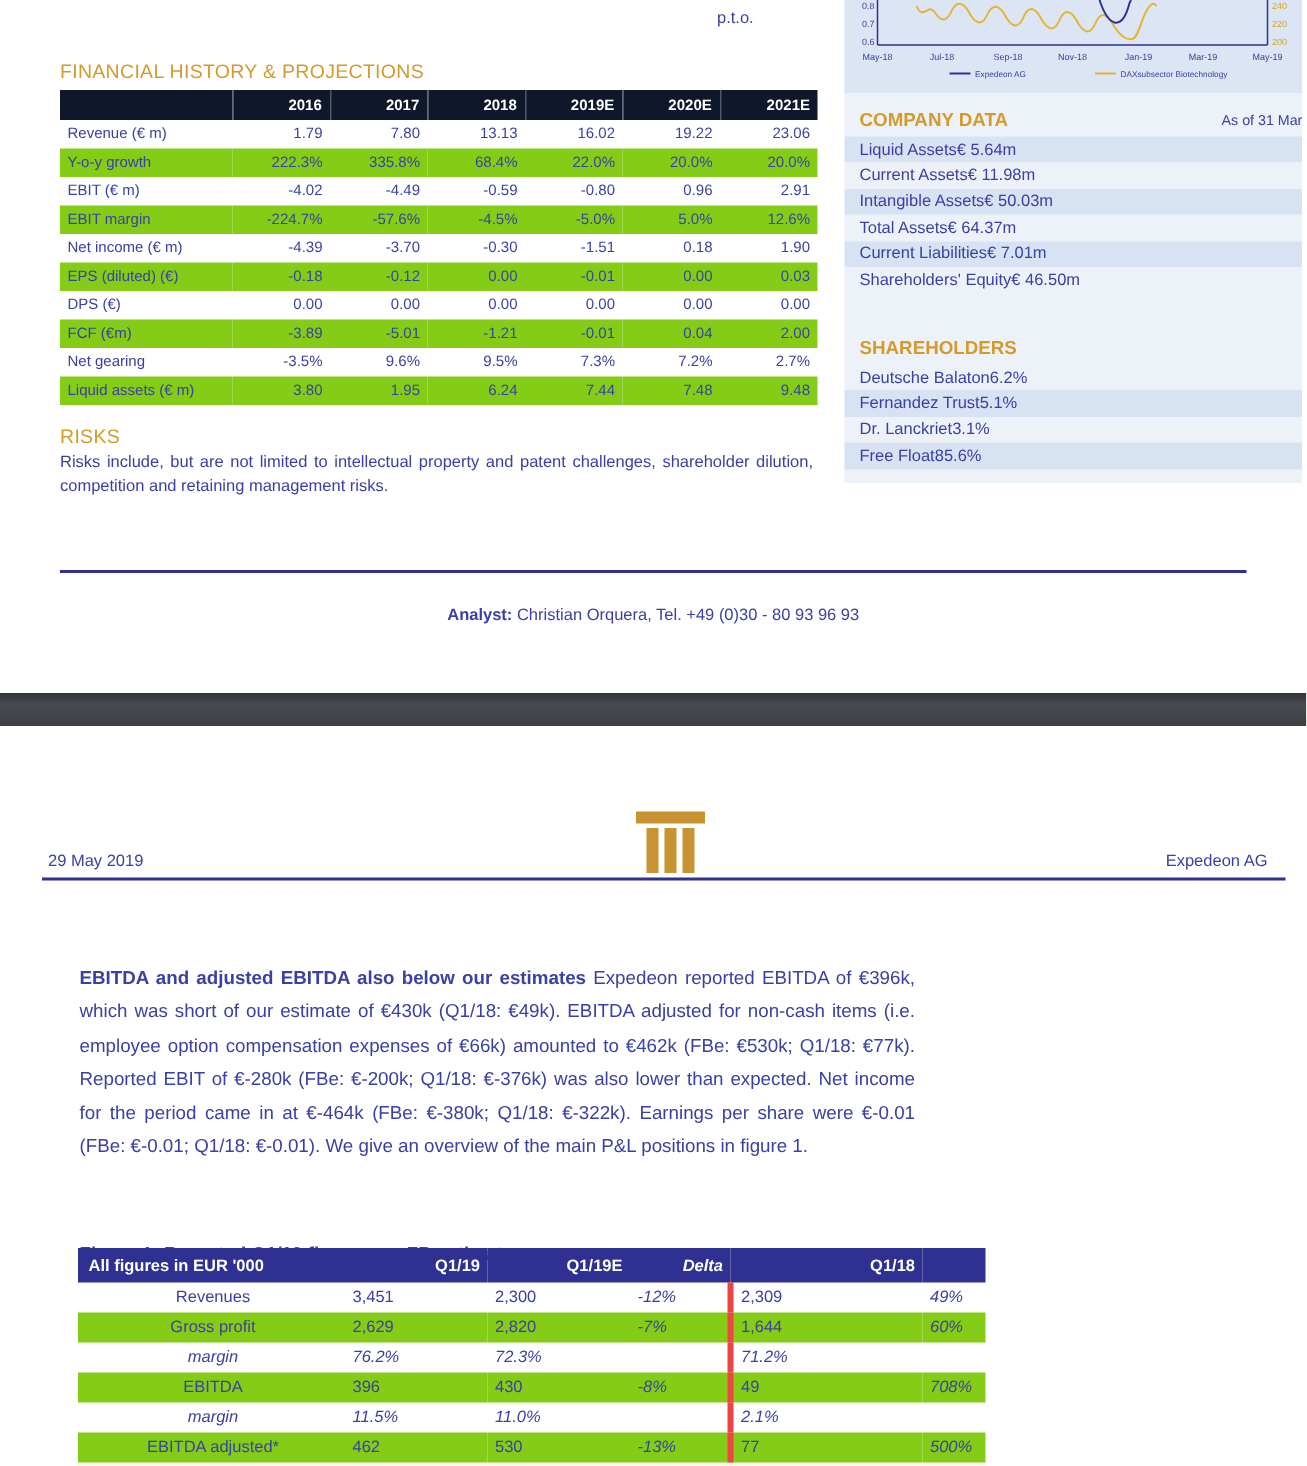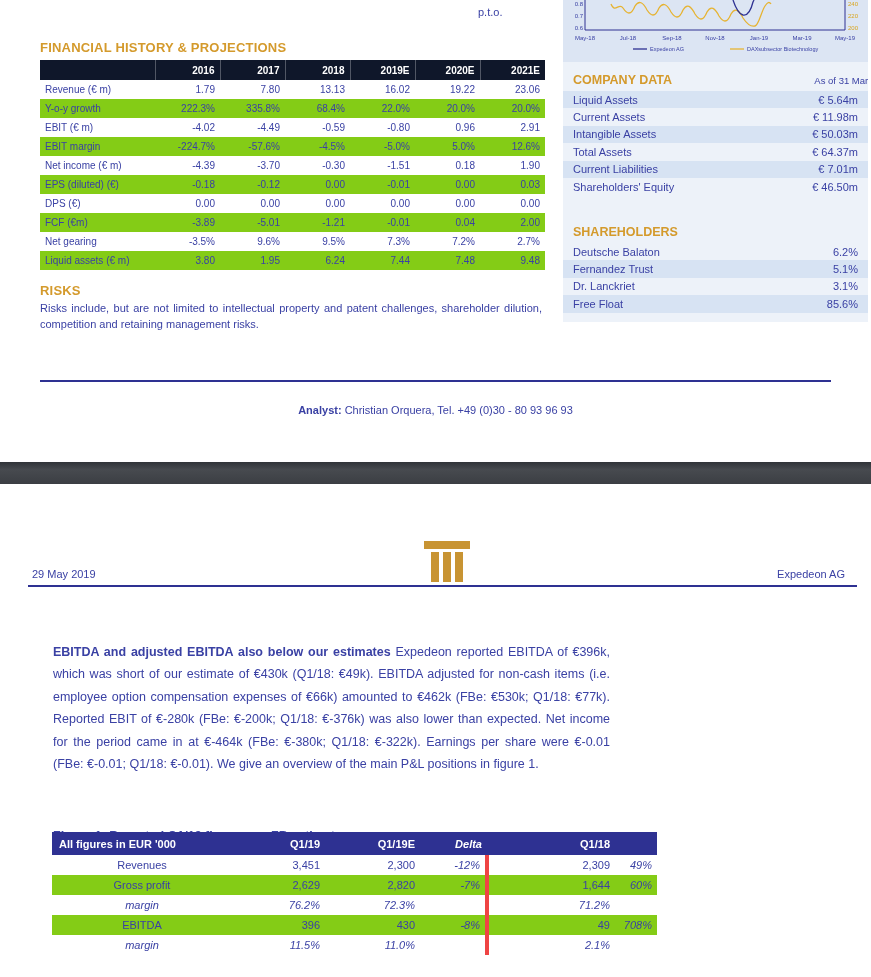--- a/index.html
+++ b/index.html
@@ -2,21 +2,21 @@
 <html><head>
 <meta charset="utf-8">
 <style>
   html,body{margin:0;padding:0;background:#fff;}
   .canvas{position:relative;width:871px;height:977px;background:#fff;overflow:hidden;
           font-family:"Liberation Sans",sans-serif;color:#3A41A4;}
   .abs{position:absolute;}
 
   
   .pto{left:478px;top:6px;font-size:11px;color:#3A41A4;}
-  .gold-head{font-weight:bold;color:#D49A2C;font-size:13px;letter-spacing:.2px;}
+  .gold-head{font-weight:normal;color:#D49A2C;font-size:13px;letter-spacing:.2px;}
   .fin-head-pos{left:40px;top:40px;}
   table{border-collapse:collapse;}
   .fin-table{left:40px;top:60px;width:505px;table-layout:fixed;font-size:10px;}
   .fin-table col.lblc{width:115px;}
   .fin-table col.valc{width:65px;}
   .fin-table th{background:#0f172a;color:#fff;font-weight:bold;height:20px;
                 text-align:right;padding:0 5px;border-left:1px solid rgba(255,255,255,.28);}
   .fin-table th.lbl{border-left:none;}
   .fin-table td{height:19px;padding:0 5px;text-align:right;color:#3A41A4;white-space:nowrap;}
   .fin-table td.lbl{text-align:left;margin-top:44px;}
@@ -29,21 +29,21 @@
   .analyst{left:40px;top:404px;width:791px;text-align:center;font-size:11px;color:#3A41A4;}
 
   
   .sidebar{left:563px;top:0;width:305px;height:322px;background:#EDF2F9;}
   .chart-box{position:absolute;left:0;top:0;width:305px;height:62px;background:#DCE5F3;}
   .side-section-head{position:absolute;left:0;width:339px;height:18px;display:flex;
                      justify-content:space-between;align-items:center;padding:0;box-sizing:border-box;}
   .side-section-head .t{font-weight:bold;color:#D49A2C;font-size:12.5px;padding-left:10px;}
   .side-section-head .asof{font-size:9.5px;color:#3A41A4;padding-right:10px;}
   .side-rows{position:absolute;left:0;width:305px;}
-  .side-row{display:flex;justify-content:space-between;align-items:center;height:17.4px;
+  .side-row{display:flex;align-items:center;height:17.4px;
             padding:0 10px;font-size:11px;color:#3A41A4;}
   .side-row.stripe{background:#D7E3F3;}
 
   
   .band{left:0;top:462px;width:871px;height:22px;
         background:linear-gradient(180deg,#303338 0%,#474A4F 35%,#3B3E43 100%);}
 
   
   .p2-date{left:32px;top:568px;font-size:11px;}
   .p2-company{right:26px;top:568px;font-size:11px;}
@@ -56,21 +56,21 @@
   .para{left:53px;top:641px;width:557px;font-size:12.5px;line-height:22.4px;
         text-align:justify;color:#3A41A4;}
   .para b{font-weight:bold;}
   .fig-title{left:53px;top:829px;font-size:12.5px;font-weight:bold;color:#3A41A4;}
 
   .fig-table{left:52px;top:832px;width:605px;table-layout:fixed;font-size:11px;}
   .fig-table th{background:#2E3192;color:#fff;font-weight:bold;height:23px;
                 text-align:right;padding:0 5px;white-space:nowrap;}
   .fig-table th.lbl{text-align:left;padding-left:7px;}
   .fig-table th.it{font-style:italic;}
-  .fig-table td{height:20px;padding:0 5px;text-align:right;color:#3A41A4;white-space:nowrap;}
+  .fig-table td{height:20px;padding:0 5px;color:#3A41A4;white-space:nowrap;}
   .fig-table td.lbl{text-align:center;padding-left:7px;}
   .fig-table td.it{font-style:italic;}
   .fig-table td.div-l{border-left:4px solid #ef4444;}
   tr.irow td{font-style:italic;}
 
   svg text{font-family:"Liberation Sans",sans-serif;}
 </style>
 </head>
 <body>
 
@@ -373,16 +373,24 @@
             <td class="it">708%</td>
           </tr>
           <tr class=" irow">
             <td class="lbl it">margin</td>
             <td>11.5%</td>
             <td>11.0%</td>
             <td class="it"></td>
             <td class="div-l">2.1%</td>
             <td class="it"></td>
           </tr>
+          <tr class="stripe">
+            <td class="lbl">EBITDA adjusted*</td>
+            <td>462</td>
+            <td>530</td>
+            <td class="it">-13%</td>
+            <td class="div-l">77</td>
+            <td class="it">500%</td>
+          </tr>
         </tbody>
     </table>
   </section>
 </div>
 
 </body></html>

